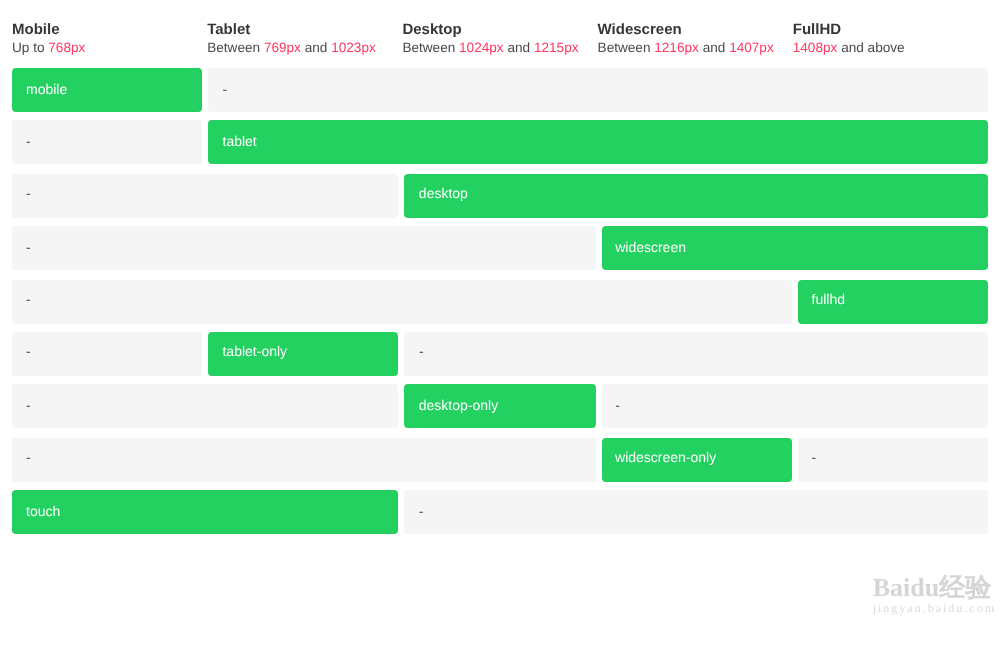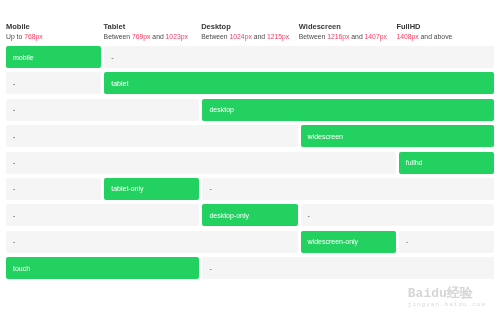--- a/index.html
+++ b/index.html
@@ -5,21 +5,21 @@
   html,body{margin:0;padding:0;}
   body{
     width:500px;height:330px;
     background:#ffffff;
     font-family:"Liberation Sans", sans-serif;
     font-size:7px;
     color:#4a4a4a;
     overflow:hidden;
     position:relative;
   }
-  .wrap{padding:22px 6px 0 6px;box-sizing:border-box;width:500px;}
+  .wrap{padding:10px 6px 0 6px;box-sizing:border-box;width:500px;}
   
   .head{display:flex;width:488px;margin-bottom:4px;}
   .head .col{width:97.6px;box-sizing:border-box;padding-right:4px;}
   .head .title{font-weight:bold;font-size:7.5px;color:#363636;line-height:10px;}
   .head .sub{font-size:6.8px;color:#4a4a4a;line-height:10px;}
   .head .sub .px{color:#ff3860;}
   
   .rows{display:flex;flex-direction:column;}
   .row{display:flex;width:488px;margin-bottom:4.4px;height:22px;}
   .cell{
@@ -38,23 +38,23 @@
   .cell.on{
     background:#23d160;
     color:#ffffff;
   }
   .w1{width:96px;}
   .w2{width:195px;}
   .w3{width:294px;}
   .w4{width:393px;}
   .watermark{
     position:absolute;
-    right:14px;
+    right:2px;
     bottom:22px;
-    font-family:Liberation Mono, monospace;
+    font-family:Liberation Serif, serif;
     font-size:13px;
     font-weight:bold;
     color:#c8c8c8;
     opacity:.75;
     letter-spacing:0px;
     pointer-events:none;
   }
   .watermark .sub{
     display:block;
     text-align:center;

